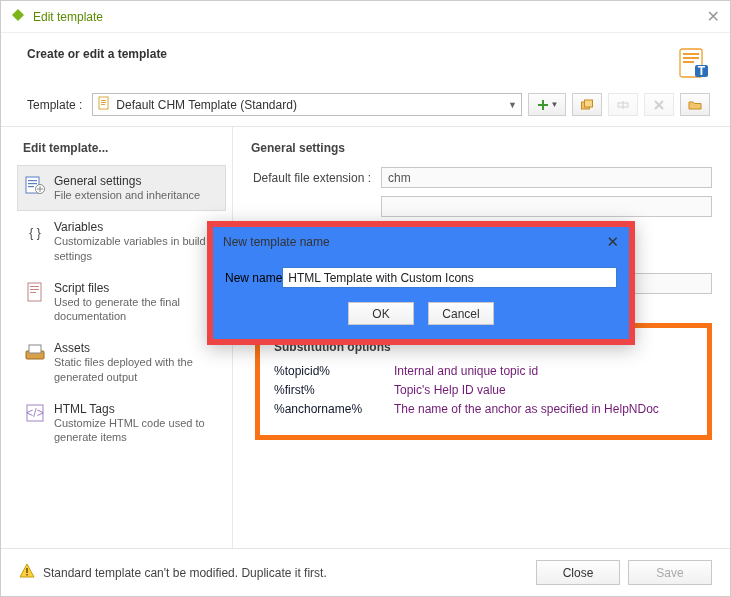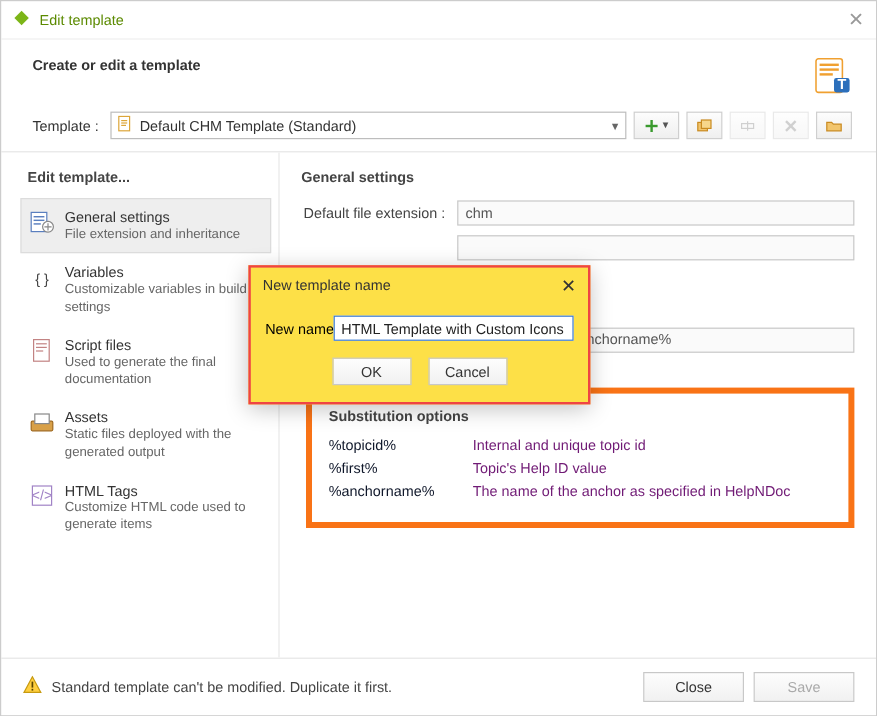--- a/index.html
+++ b/index.html
@@ -38,21 +38,21 @@
 .group { border: 5px solid #f97316; margin-top: 26px; padding: 12px 28px 14px 14px; margin-left: 4px; }
 .group h3 { font-size: 12px; font-weight: bold; color: #444; margin-bottom: 10px; }
 .sub-row { display: flex; margin-bottom: 5px; }
 .sub-row .k { width: 120px; padding-right: 10px; font-weight: normal; color: #0f172a; }
 .sub-row .v { color: #701a75; }
 .footer { height: 48px; border-top: 1px solid #e5e5e5; display: flex; align-items: center; padding: 0 18px; gap: 8px; }
 .footer .warn-txt { color: #444; flex: 1; }
 .btn { min-width: 84px; height: 25px; border: 1px solid #c8c8c8; background: linear-gradient(#fdfdfd,#f1f1f1); display:inline-flex; align-items:center; justify-content:center; color:#333; }
 .btn.dis { color: #aaa; }
 
-.modal { position: absolute; left: 206px; top: 220px; width: 285px; background: #fde047; border: 2px solid #ef4444; box-shadow: 0 4px 18px rgba(0,0,0,.25); }
+.modal { position: absolute; left: 206px; top: 220px; width: 428px; background: #3b82f6; border: 6px solid #ef4444; box-shadow: 0 4px 18px rgba(0,0,0,.25); }
 .modal .m-title { height: 30px; display:flex; align-items:center; padding: 0 10px; color:#333; }
 .modal .m-title .mx { margin-left:auto; font-size:15px; }
 .modal .m-body { padding: 10px 12px 14px 12px; }
 .modal .m-row { display:flex; align-items:center; gap:0; }
 .modal .m-row input { flex:1; height:21px; border:1px solid #3a7bd5; padding: 0 5px; color:#222; outline:none; }
 .modal .m-btns { display:flex; justify-content:center; gap:14px; margin-top:14px; }
 .modal .m-btns .btn { min-width: 66px; height: 23px; }
 </style>
 </head>
 <body>

